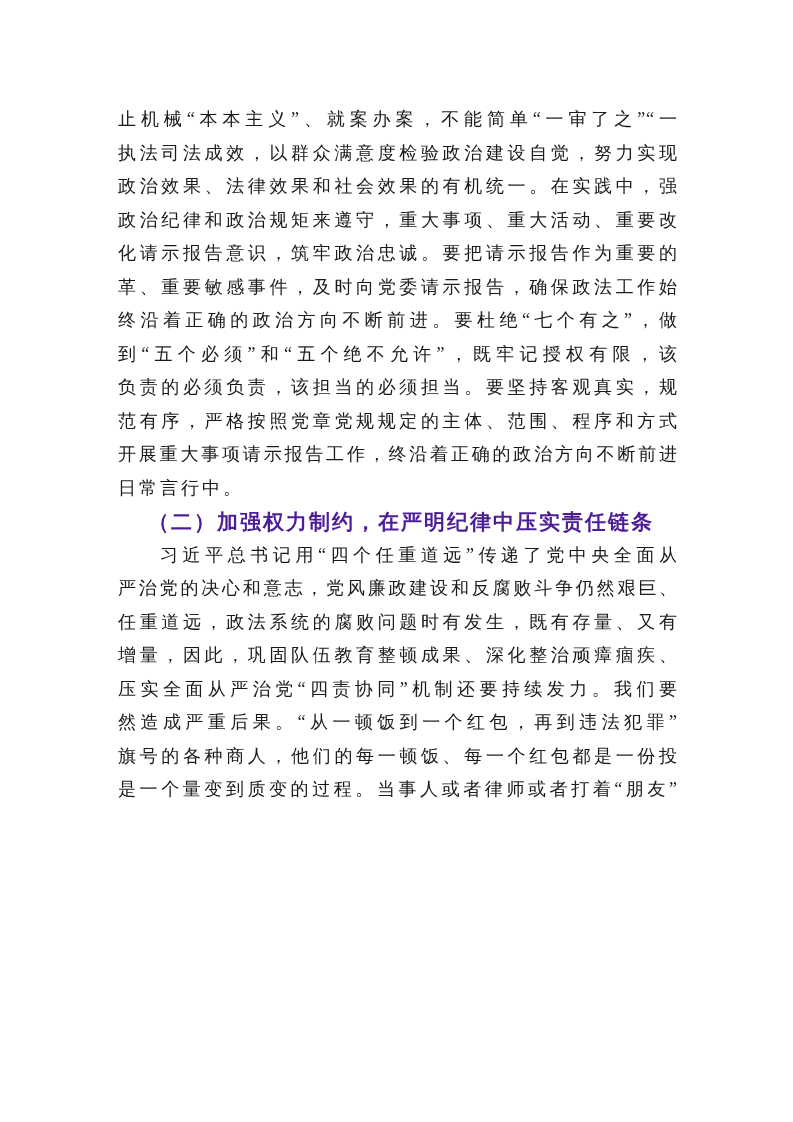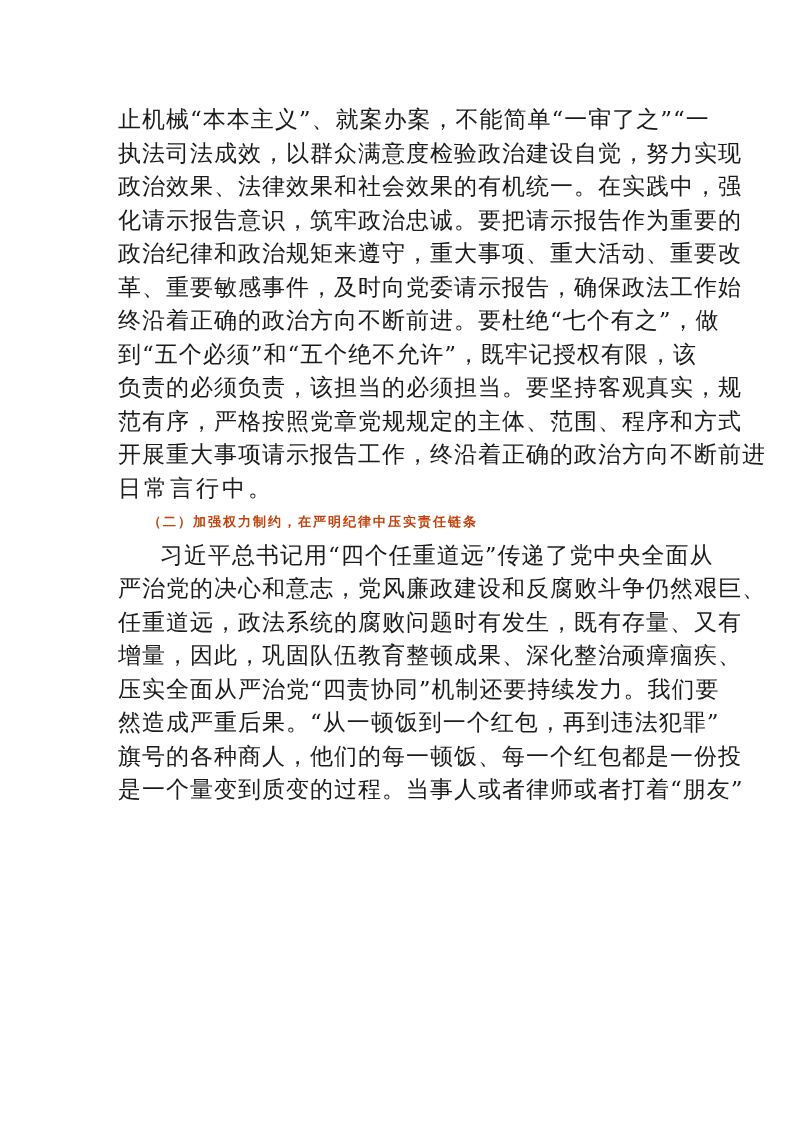--- a/index.html
+++ b/index.html
@@ -17,54 +17,55 @@
     }
     .page {
       position: absolute;
       left: 118px;
       top: 103px;
       width: 560px;
     }
     .line {
       height: 33.5px;
       line-height: 33.5px;
-      font-size: 23px;
+      font-size: 18px;
       white-space: nowrap;
       text-align: justify;
       text-align-last: justify;
       letter-spacing: 1px;
+      font-family: Liberation Serif, serif;
     }
     .line.last {
       text-align-last: left;
       letter-spacing: 3px;
     }
     .line.indent {
       padding-left: 42px;
     }
     .heading {
       height: 33.5px;
       line-height: 33.5px;
-      font-size: 13px;
+      font-size: 21px;
       font-weight: bold;
       white-space: nowrap;
       padding-left: 30px;
       letter-spacing: 2px;
-      color: #c2410c;
+      color: #4c1d95;
     }
   </style>
 </head>
 <body>
 
 <div class="page">
   <div>
     <div class="line">止机械“本本主义”、就案办案，不能简单“一审了之”“一</div>
     <div class="line">执法司法成效，以群众满意度检验政治建设自觉，努力实现</div>
     <div class="line">政治效果、法律效果和社会效果的有机统一。在实践中，强</div>
+    <div class="line">政治纪律和政治规矩来遵守，重大事项、重大活动、重要改</div>
     <div class="line">化请示报告意识，筑牢政治忠诚。要把请示报告作为重要的</div>
-    <div class="line">政治纪律和政治规矩来遵守，重大事项、重大活动、重要改</div>
     <div class="line">革、重要敏感事件，及时向党委请示报告，确保政法工作始</div>
     <div class="line">终沿着正确的政治方向不断前进。要杜绝“七个有之”，做</div>
     <div class="line">到“五个必须”和“五个绝不允许”，既牢记授权有限，该</div>
     <div class="line">负责的必须负责，该担当的必须担当。要坚持客观真实，规</div>
     <div class="line">范有序，严格按照党章党规规定的主体、范围、程序和方式</div>
     <div class="line">开展重大事项请示报告工作，终沿着正确的政治方向不断前进</div>
     <div class="line last">日常言行中。</div>
   </div>
 
   <div class="heading">（二）加强权力制约，在严明纪律中压实责任链条</div>

